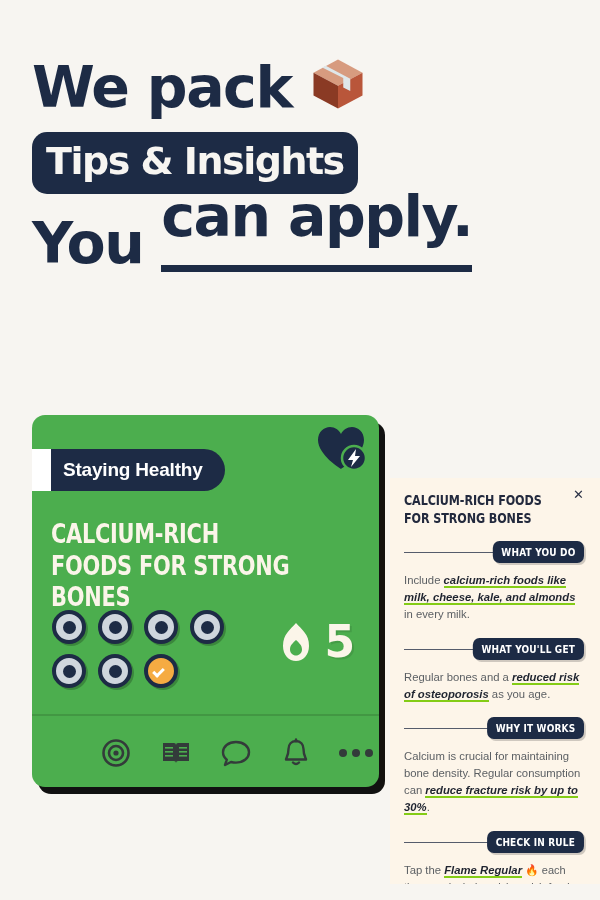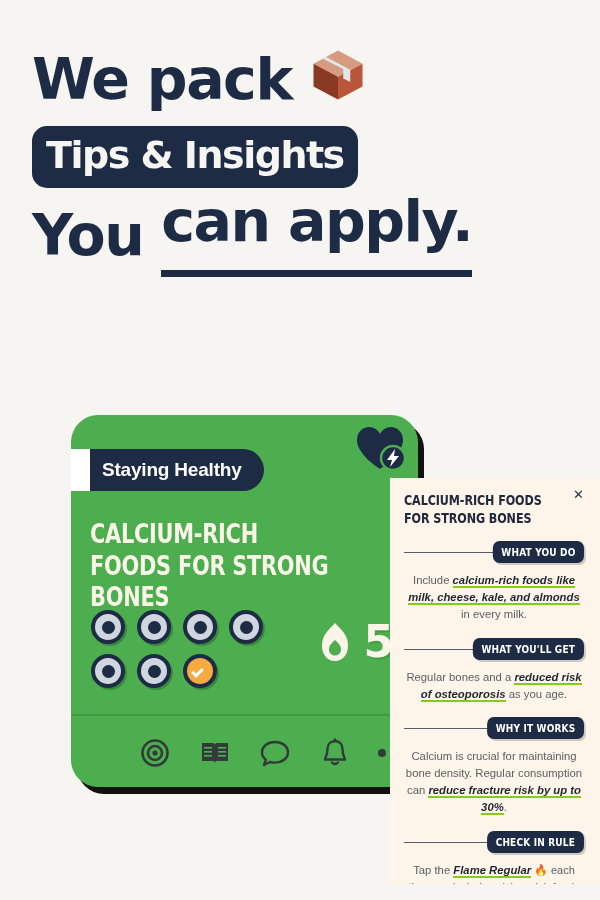--- a/index.html
+++ b/index.html
@@ -19,21 +19,21 @@
   
   .headline {
     position: absolute;
     left: 32px;
     top: 42px;
     width: 560px;
   }
 
   .hl-line {
     display: flex;
-    align-items: center;
+    align-items: flex-end;
     gap: 0;
     margin-bottom: 4px;
     height: 74px;
   }
 
   .hl-text {
     font-family: "DejaVu Sans", sans-serif;
     font-weight: bold;
     font-size: 57px;
     line-height: 1;
@@ -73,24 +73,23 @@
   .spacer-sm { width: 18px; flex: none; }
 
   
   .card {
     position: absolute;
     left: 32px;
     top: 415px;
     width: 347px;
     height: 372px;
     background: #4cae4e;
-    border-radius: 27px;
+    border-radius: 13px;
     box-shadow: 6px 7px 0 #111111;
     overflow: hidden;
-    margin-left: 39px;
   }
 
   .card-heart {
     position: absolute;
     right: 12px;
     top: 10px;
     width: 52px;
     height: 46px;
   }
 
@@ -285,21 +284,21 @@
     font-size: 13.5px;
     line-height: 1.3;
     color: #22293d;
     text-transform: uppercase;
     letter-spacing: -0.1px;
     width: 160px;
     transform: scaleX(0.92);
     transform-origin: left top;
   }
 
-  .section { margin-top: 13px; text-align: center; }
+  .section { margin-top: 13px; }
 
   .badge-row {
     display: flex;
     align-items: center;
     justify-content: flex-end;
     height: 24px;
     position: relative;
   }
 
   .badge-rule {

